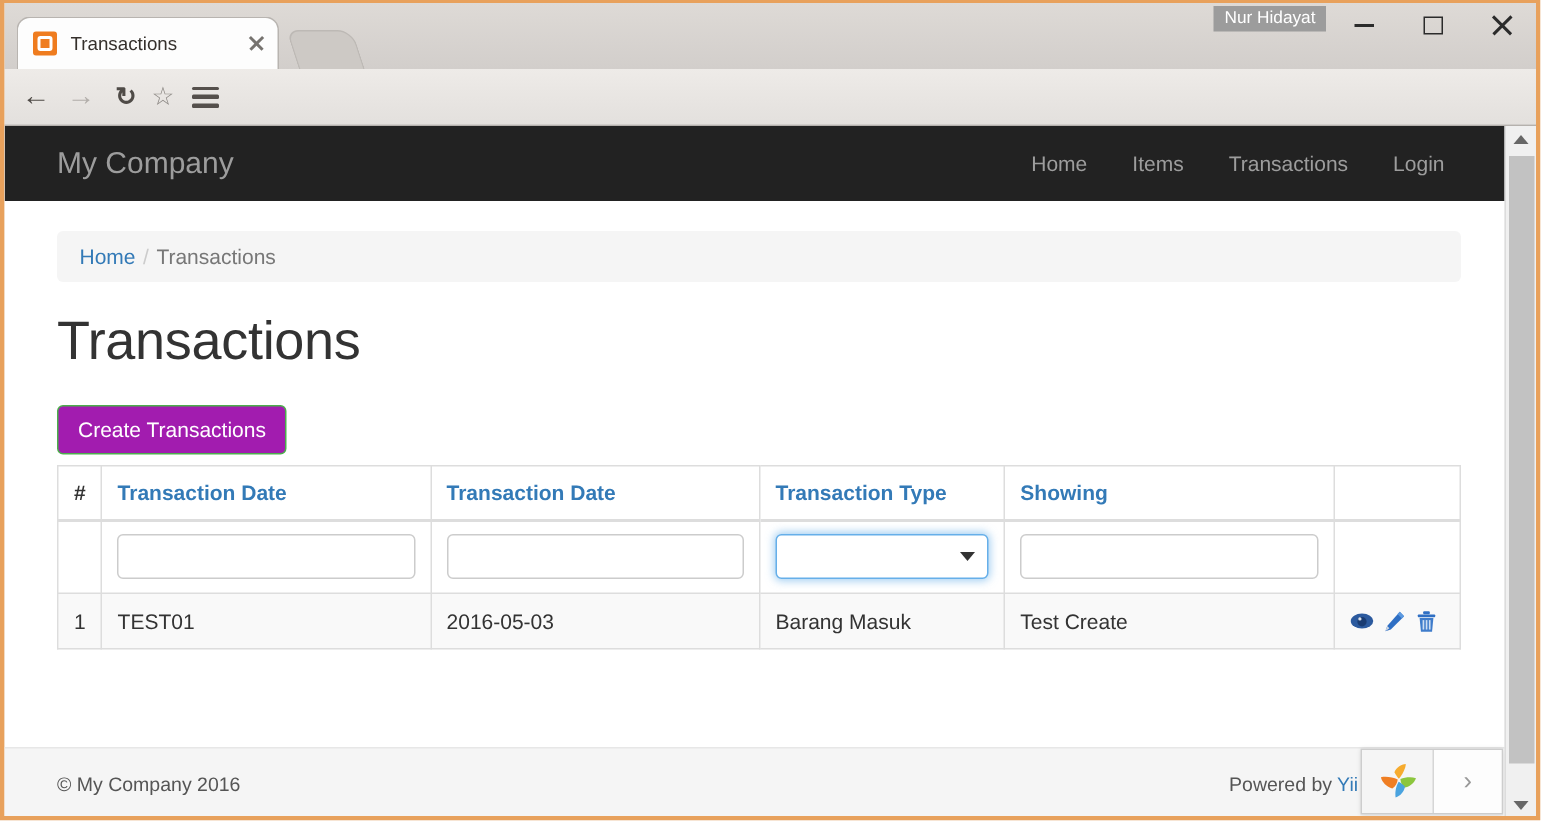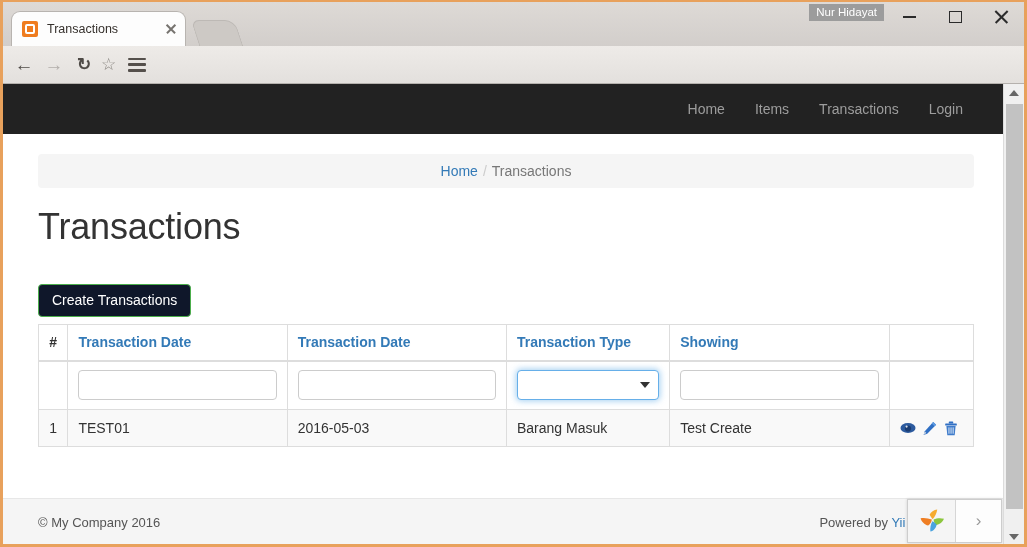--- a/index.html
+++ b/index.html
@@ -243,37 +243,36 @@
     padding: 0 35px;
   }
 
   .breadcrumb {
     margin-top: 20px;
     background: #f5f5f5;
     border-radius: 4px;
     padding: 9px 15px;
     font-size: 14px;
     color: #777777;
-    text-align: center;
   }
   .breadcrumb a { color: #337ab7; text-decoration: none; }
   .breadcrumb .sep { color: #cccccc; padding: 0 5px; }
 
   h1.page-title {
     font-size: 36px;
     font-weight: normal;
     color: #333333;
     margin: 18px 0 0;
     letter-spacing: -.2px;
   }
 
   .btn-success {
     display: inline-block;
-    margin-top: 36px;
-    background: #0f172a;
+    margin-top: 22px;
+    background: #a21caf;
     border: 1px solid #4cae4c;
     border-radius: 4px;
     color: #ffffff;
     font-size: 14px;
     padding: 7px 13px 8px;
     cursor: pointer;
   }
 
   .summary {
     font-size: 14px;
@@ -458,20 +457,21 @@
       <span></span>
         <span></span>
         <span></span>
     </div>
   </div>
 
   <div class="viewport">
     <div class="page">
 
       <div class="navbar">
+        <div class="brand">My Company</div>
         <div class="navlinks">
           <a href="#">Home</a>
           <a href="#">Items</a>
           <a href="#">Transactions</a>
           <a href="#">Login</a>
         </div>
       </div>
 
       <div class="container">
 

